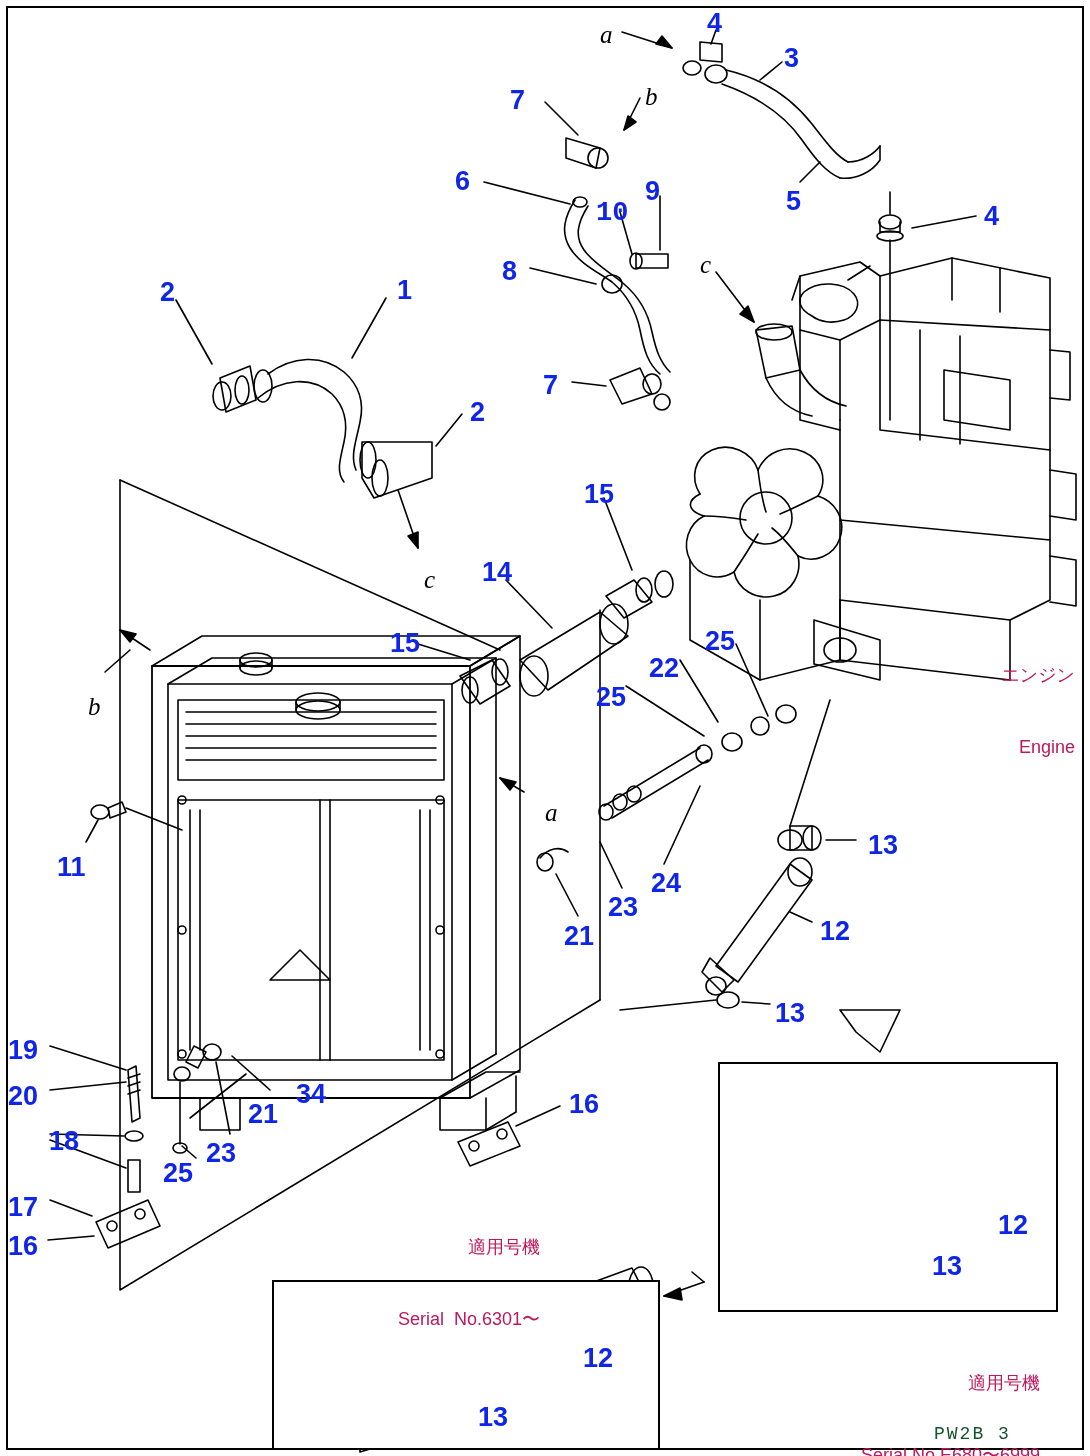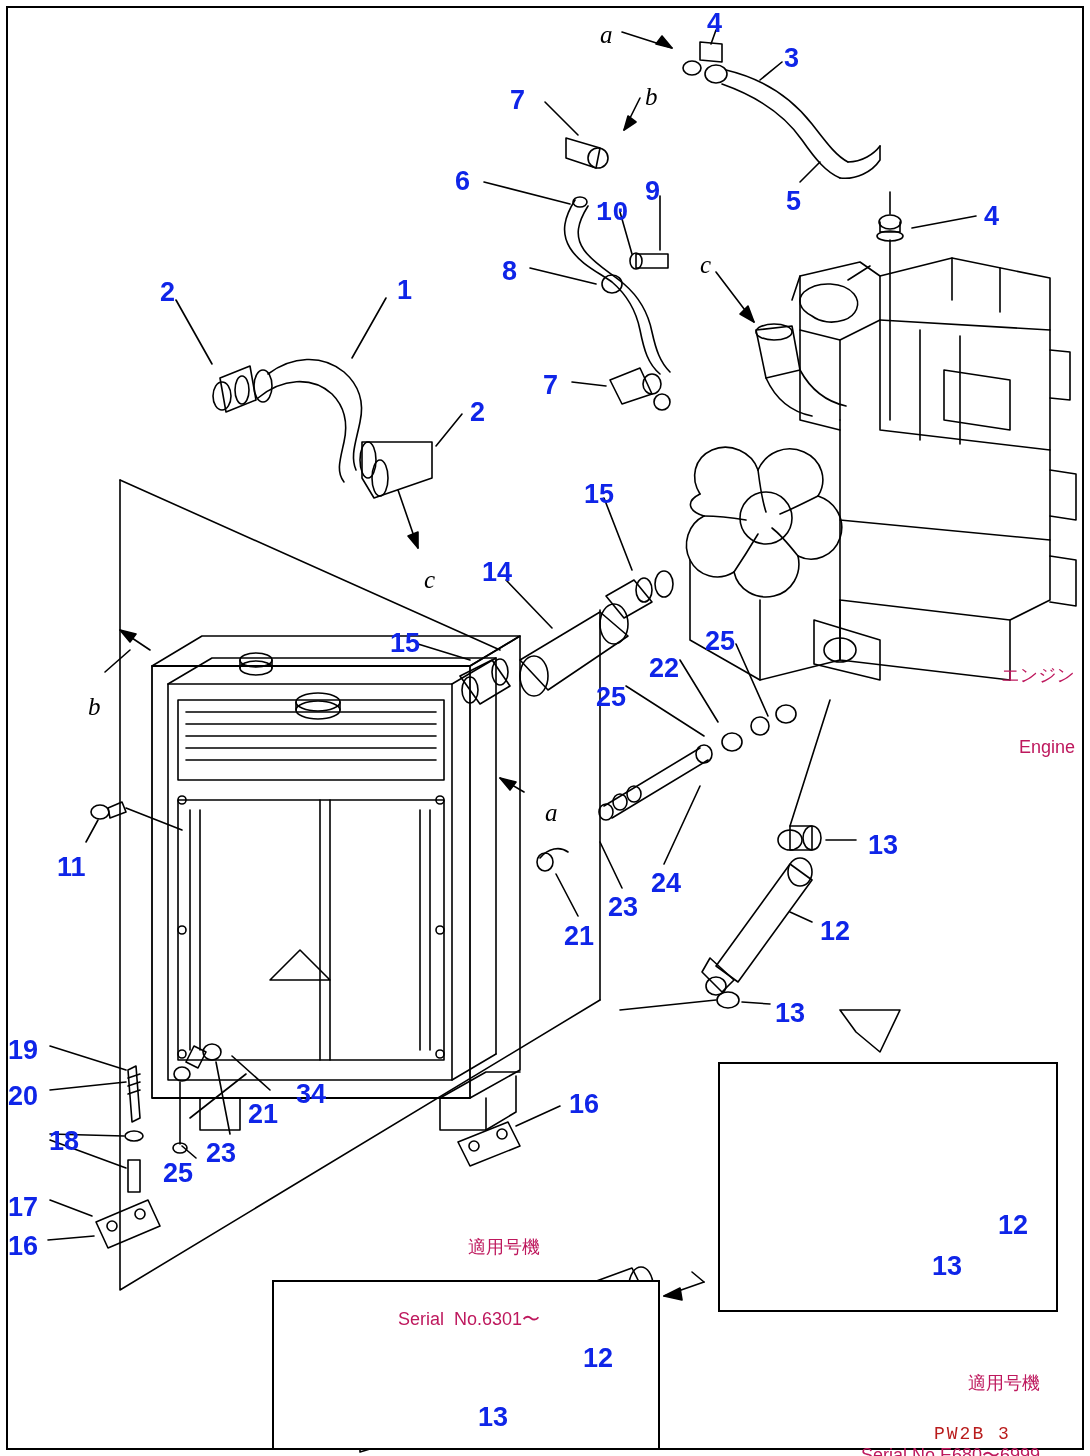--- a/index.html
+++ b/index.html
@@ -52,21 +52,21 @@
     position: absolute;
     color: #be185d;
     font-size: 18px;
     font-family: "Liberation Sans", sans-serif;
     line-height: 1.35;
     white-space: pre;
     text-align: right;
   }
   .pagecode {
     position: absolute;
-    color: #b91c1c;
+    color: #14532d;
     font-size: 18px;
     font-family: "Liberation Mono", monospace;
     letter-spacing: 2px;
   }
   .inset {
     position: absolute;
     border: 2px solid #000;
     box-sizing: border-box;
     background: #fff;
   }

